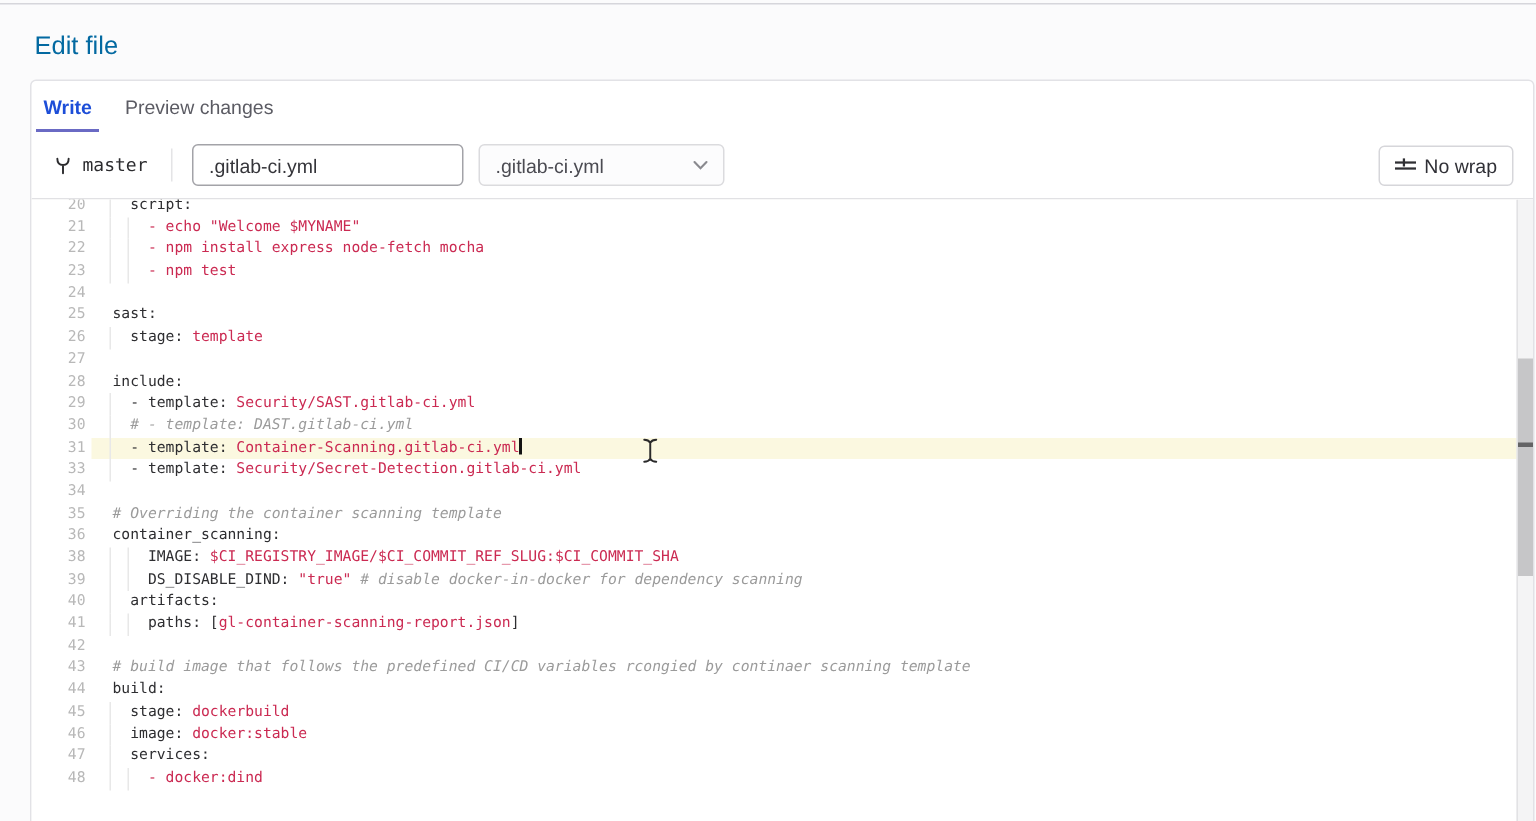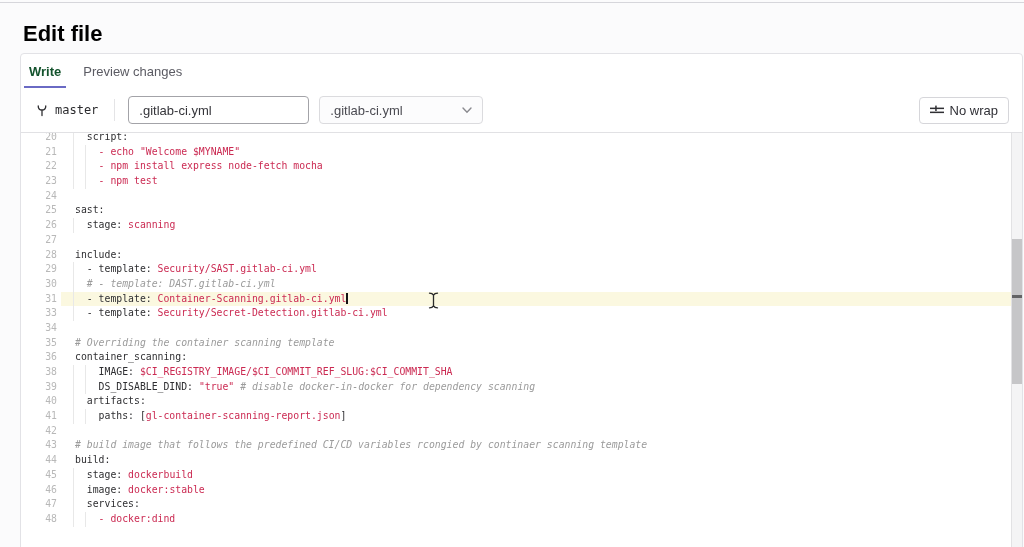--- a/index.html
+++ b/index.html
@@ -1,27 +1,27 @@
 <!DOCTYPE html>
 <html><head>
 <meta charset="utf-8">
 <style>
   * { margin:0; padding:0; box-sizing:border-box; }
   html,body { width:1024px; height:547px; overflow:hidden; background:#fbfbfc;
               font-family:"Liberation Sans", sans-serif; }
   .top-rule { position:absolute; left:0; top:2px; width:1024px; height:1px; background:#d6d6db; }
-  .page-title { position:absolute; left:23px; top:21px; font-size:22px; font-weight:bold; color:#000000; }
+  .page-title { position:absolute; left:23px; top:21px; font-size:17px; font-weight:normal; color:#0369a1; }
 
   .panel { position:absolute; left:20px; top:53px; width:1003px; height:560px;
            background:#fff; border:1px solid #e2e2e6; border-radius:4px 4px 0 0; overflow:hidden; }
 
   
   .tabs { display:flex; align-items:stretch; height:34px; padding-left:3px; gap:12px; }
   .tab { display:flex; align-items:center; padding:0 5px; font-size:13px; color:#5b5b63; cursor:pointer; position:relative; }
-  .tab.active { font-weight:bold; color:#14532d; }
+  .tab.active { font-weight:bold; color:#1d4ed8; }
   .tab.active::after { content:''; position:absolute; left:0; right:0; bottom:0; height:2px; background:#6a6ac4; }
 
   
   .toolbar { display:flex; align-items:center; height:45px; padding:0 13px 0 15px;
              border-bottom:1px solid #e1e1e4; gap:10px; background:#fff; }
   .branch { display:flex; align-items:center; gap:7px; margin-right:6px; }
   .branch-name { font-family:"DejaVu Sans Mono", monospace; font-size:12px; color:#2b2b2e; }
   .vdiv { width:1px; height:22px; background:#e4e4e6; margin-right:3px; }
   .filename { width:181px; height:28px; border:1px solid #a3a3a8; border-radius:4px; padding:0 10px;
               font-family:"Liberation Sans", sans-serif; font-size:13px; color:#35353a; background:#fff; outline:none; }
@@ -99,21 +99,21 @@
   </div>
 
   <div class="editor">
     <div id="code-lines">
         <div class="cm-line"><span class="guide" style="left: 52px;"></span><span class="ln">20</span><span class="codetxt"><span class="t-k">  script:</span></span></div>
         <div class="cm-line"><span class="guide" style="left: 52px;"></span><span class="guide" style="left: 63.8px;"></span><span class="ln">21</span><span class="codetxt"><span class="t-v">    - echo "Welcome $MYNAME"</span></span></div>
         <div class="cm-line"><span class="guide" style="left: 52px;"></span><span class="guide" style="left: 63.8px;"></span><span class="ln">22</span><span class="codetxt"><span class="t-v">    - npm install express node-fetch mocha</span></span></div>
         <div class="cm-line"><span class="guide" style="left: 52px;"></span><span class="guide" style="left: 63.8px;"></span><span class="ln">23</span><span class="codetxt"><span class="t-v">    - npm test</span></span></div>
         <div class="cm-line"><span class="ln">24</span><span class="codetxt"></span></div>
         <div class="cm-line"><span class="ln">25</span><span class="codetxt"><span class="t-k">sast:</span></span></div>
-        <div class="cm-line"><span class="guide" style="left: 52px;"></span><span class="ln">26</span><span class="codetxt"><span class="t-k">  stage: </span><span class="t-v">scanning</span></span></div>
+        <div class="cm-line"><span class="guide" style="left: 52px;"></span><span class="ln">26</span><span class="codetxt"><span class="t-k">  stage: </span><span class="t-v">template</span></span></div>
         <div class="cm-line"><span class="ln">27</span><span class="codetxt"></span></div>
         <div class="cm-line"><span class="ln">28</span><span class="codetxt"><span class="t-k">include:</span></span></div>
         <div class="cm-line"><span class="guide" style="left: 52px;"></span><span class="ln">29</span><span class="codetxt"><span class="t-k">  - template: </span><span class="t-v">Security/SAST.gitlab-ci.yml</span></span></div>
         <div class="cm-line"><span class="guide" style="left: 52px;"></span><span class="ln">30</span><span class="codetxt"><span class="t-c">  # - template: DAST.gitlab-ci.yml</span></span></div>
         <div class="cm-line"><div class="hlbg"></div><span class="guide" style="left: 52px;"></span><span class="ln">31</span><span class="codetxt"><span class="t-k">  - template: </span><span class="t-v">Container-Scanning.gitlab-ci.yml</span><span class="caret"></span></span></div>
         <div class="cm-line"><span class="guide" style="left: 52px;"></span><span class="ln">33</span><span class="codetxt"><span class="t-k">  - template: </span><span class="t-v">Security/Secret-Detection.gitlab-ci.yml</span></span></div>
         <div class="cm-line"><span class="ln">34</span><span class="codetxt"></span></div>
         <div class="cm-line"><span class="ln">35</span><span class="codetxt"><span class="t-c"># Overriding the container scanning template</span></span></div>
         <div class="cm-line"><span class="ln">36</span><span class="codetxt"><span class="t-k">container_scanning:</span></span></div>
         <div class="cm-line"><span class="guide" style="left: 52px;"></span><span class="guide" style="left: 63.8px;"></span><span class="ln">38</span><span class="codetxt"><span class="t-k">    IMAGE: </span><span class="t-v">$CI_REGISTRY_IMAGE/$CI_COMMIT_REF_SLUG:$CI_COMMIT_SHA</span></span></div>

